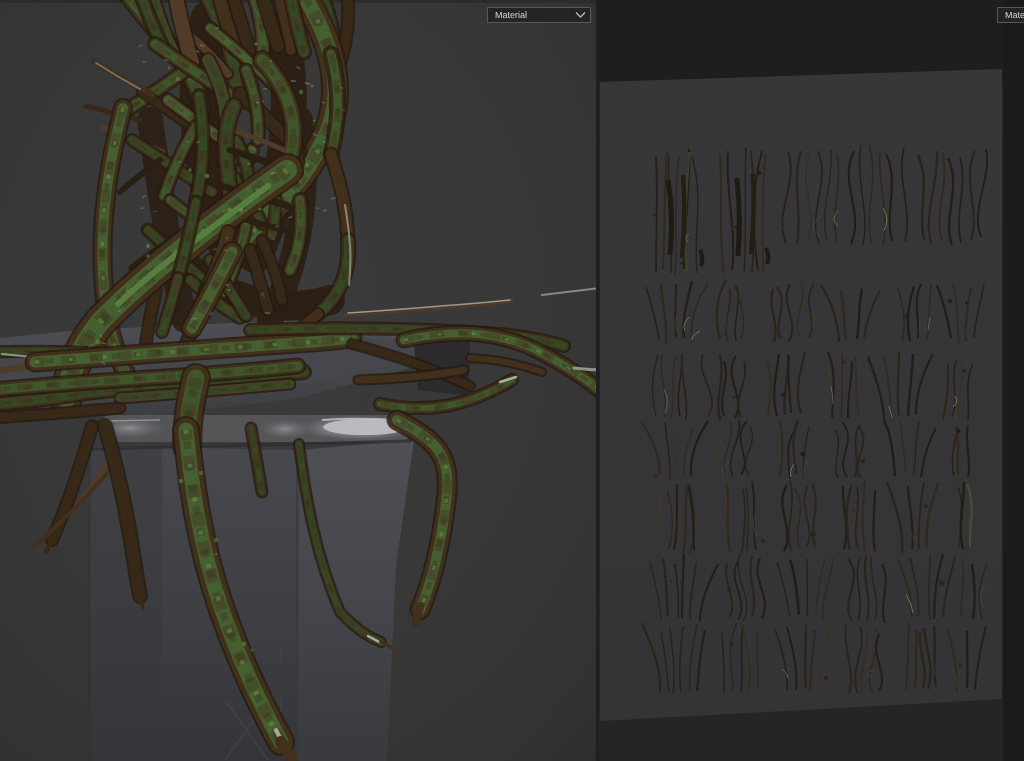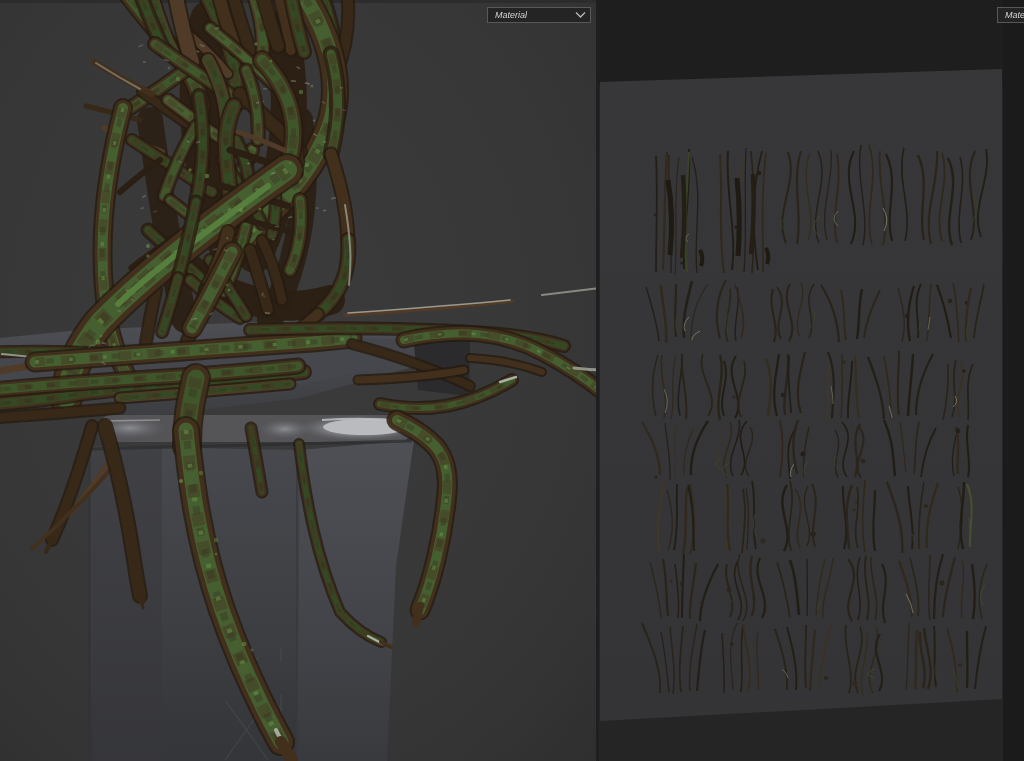--- a/index.html
+++ b/index.html
@@ -1,15 +1,15 @@
 <!DOCTYPE html>
 <html><head><meta charset="utf-8">
 <style>
 html,body{margin:0;padding:0;background:#1b1b1c;}
-#root{position:relative;width:1024px;height:761px;overflow:hidden;font-family:"Liberation Sans",sans-serif;background:#86efac;font-style:italic;}
+#root{position:relative;width:1024px;height:761px;overflow:hidden;font-family:"Liberation Sans",sans-serif;background:#86efac;}
 svg{display:block;}
 </style></head>
 <body>
 <div id="root">
 <svg width="1024" height="761" viewBox="0 0 1024 761">
 <defs>
 <radialGradient id="lbg" cx="0.45" cy="0.42" r="0.85">
  <stop offset="0" stop-color="#3b3b3b"></stop>
  <stop offset="0.5" stop-color="#383838"></stop>
  <stop offset="0.8" stop-color="#333334"></stop>

